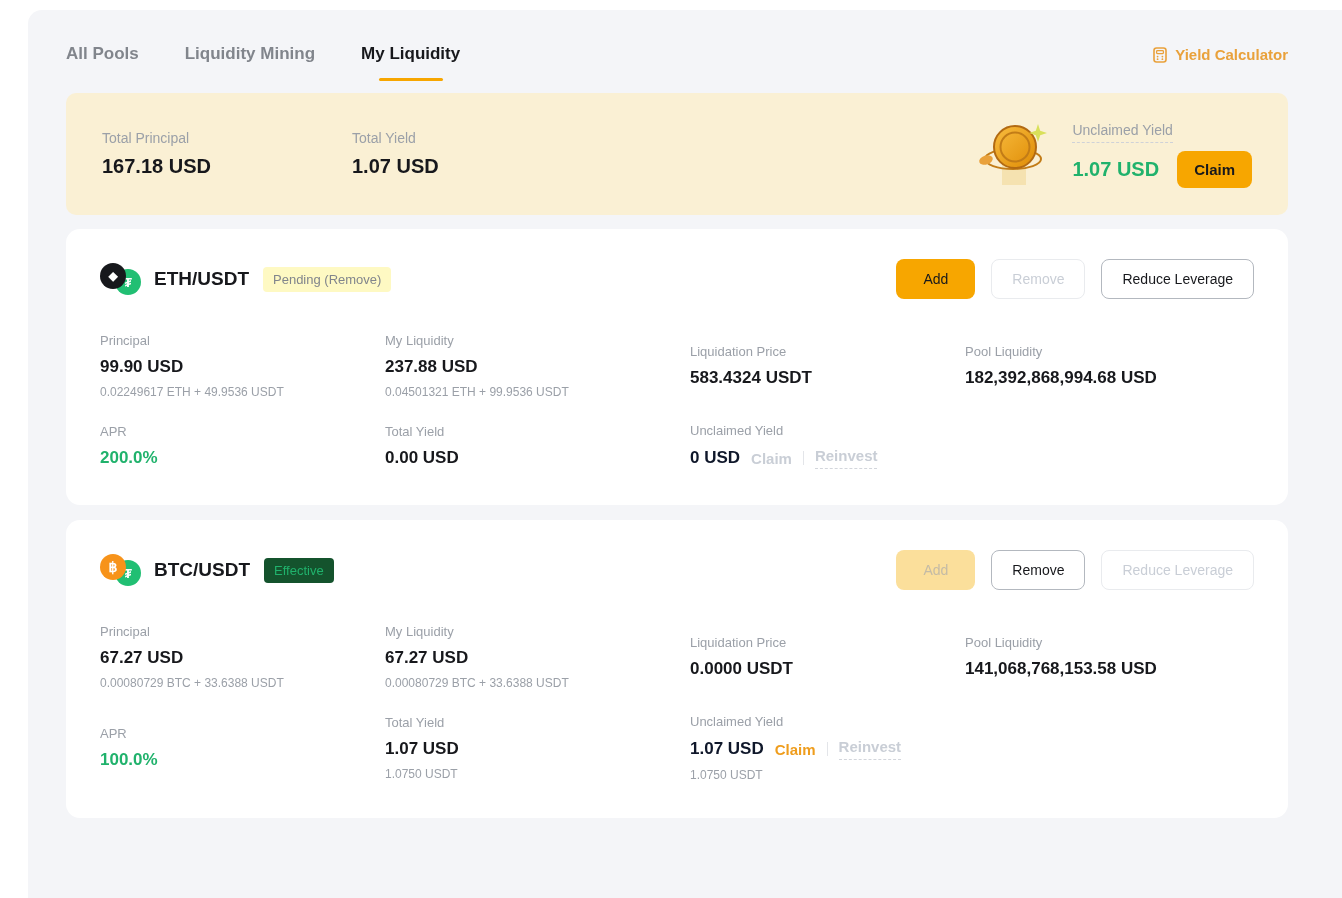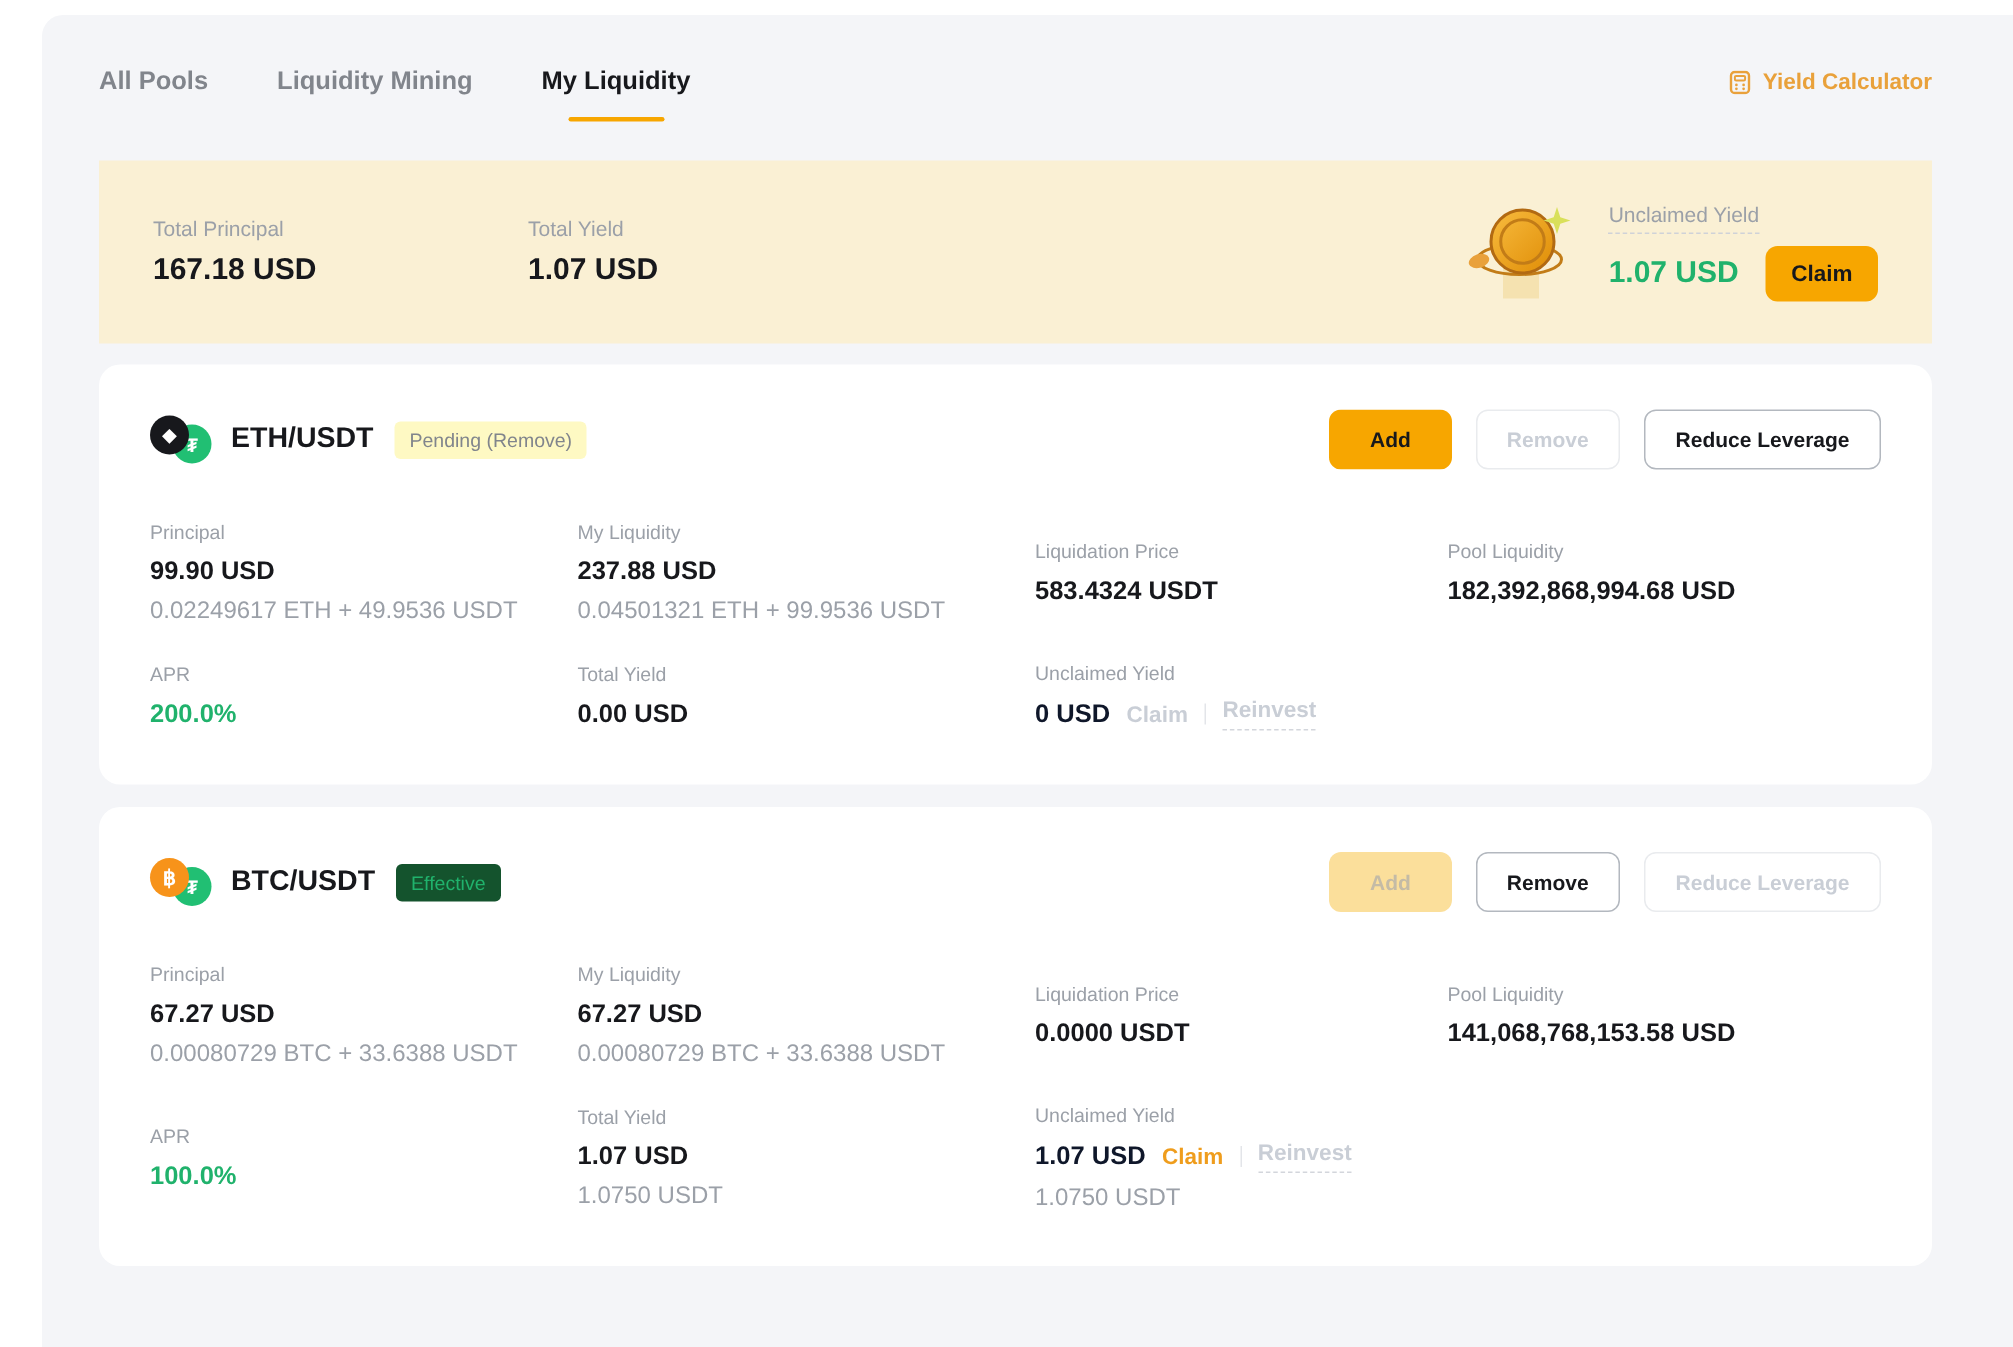--- a/index.html
+++ b/index.html
@@ -15,21 +15,21 @@
   }
   
   .tabs-row{display:flex;align-items:flex-start;justify-content:flex-end;}
   .tabs{display:flex;gap:46px;}
   .tab{font-size:17px;font-weight:700;color:#81858c;cursor:pointer;text-align:center;}
   .tab.active{color:#17181c;}
   .tab-underline{height:3px;background:#f7a600;border-radius:2px;margin:14px auto 0;width:64px;}
   .yield-calc{margin-left:auto;display:flex;align-items:center;gap:7px;color:#e9a13b;font-weight:700;font-size:15px;cursor:pointer;margin-top:2px;}
   
   .banner{
-    margin-top:26px;height:122px;background:#faf0d4;border-radius:0;
+    margin-top:12px;height:122px;background:#faf0d4;border-radius:10px;
     display:flex;align-items:center;padding:0 36px;box-sizing:border-box;
   }
   .sum-col{width:250px;}
   .sum-col.wide{width:260px;}
   .sum-label{font-size:14px;color:#9ba0a8;}
   .sum-label.dashed{display:inline-block;border-bottom:1px dashed #cfd2d8;padding-bottom:4px;}
   .sum-value{font-size:20px;font-weight:700;color:#17181c;margin-top:9px;}
   .unclaimed-group{margin-left:auto;display:flex;align-items:center;gap:20px;}
   .unclaimed-text{display:flex;flex-direction:column;}
   .unclaimed-row{display:flex;align-items:center;gap:18px;margin-top:8px;}
@@ -45,33 +45,33 @@
   .coin.base{left:0;top:0;z-index:2;}
   .coin.quote{left:15px;top:6px;z-index:1;}
   .coin.eth{background:#17181c;font-size:12px;}
   .coin.btc{background:#f7931a;font-size:14px;}
   .coin.usdt{background:#21bf73;font-size:13px;}
   .pair-name{font-size:19px;font-weight:800;margin-left:12px;}
   .badge{margin-left:14px;font-size:13px;padding:5px 10px;border-radius:4px;}
   .badge.pending{background:#fef9c3;color:#81858c;}
   .badge.effective{background:#14532d;color:#20b26c;}
   .header-buttons{margin-left:auto;display:flex;gap:16px;}
-  .btn{height:40px;border-radius:8px;font-family:inherit;font-size:14px;font-weight:700;
+  .btn{height:40px;border-radius:8px;font-family:inherit;font-size:14px;font-weight:400;
     display:flex;align-items:center;justify-content:center;box-sizing:border-box;
     cursor:pointer;border:1px solid transparent;background:#fff;padding:0 20px;}
   .btn.primary{background:#f7a600;color:#17181c;padding:0 26px;}
   .btn.primary.disabled{background:#fbdf9b;color:#c4bba6;cursor:default;}
   .btn.outline{border:1px solid #b3b8bf;color:#17181c;}
   .btn.outline.disabled{border-color:#e9ebee;color:#c9ced6;cursor:default;}
   .stats-row{display:grid;grid-template-columns:285px 305px 275px 1fr;align-items:center;margin-top:34px;}
   .stats-row.second{margin-top:24px;}
   .stat-label{font-size:13px;color:#9ba0a8;}
   .stat-value{font-size:17px;font-weight:700;color:#17181c;margin-top:9px;}
   .stat-value.green{color:#20b26c;}
-  .stat-sub{font-size:16px;color:#9ba0a8;margin-top:8px;}
+  .stat-sub{font-size:12px;color:#9ba0a8;margin-top:8px;}
   .unclaimed-line{display:flex;align-items:center;gap:11px;margin-top:9px;}
   .uy-value{font-size:17px;font-weight:700;color:#0f172a;}
   .claim-link{font-size:15px;font-weight:700;cursor:pointer;}
   .claim-link.enabled{color:#ef9d1d;}
   .claim-link.disabled{color:#c9ced6;cursor:default;}
   .vdivider{width:1px;height:14px;background:#e3e5e9;}
   .reinvest-link{font-size:15px;font-weight:700;color:#c9ced6;border-bottom:1px dashed #d3d6dc;padding-bottom:4px;}
 </style>
 </head>
 <body>

